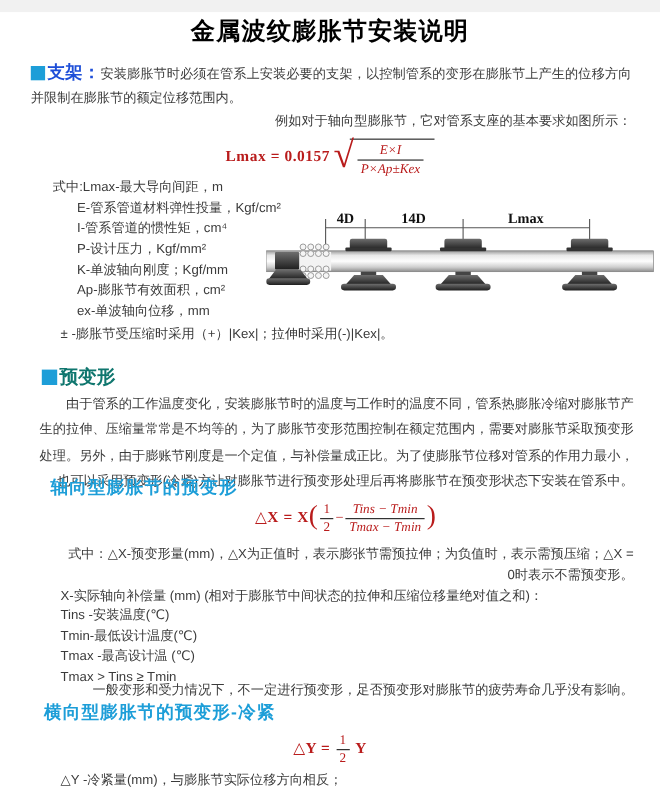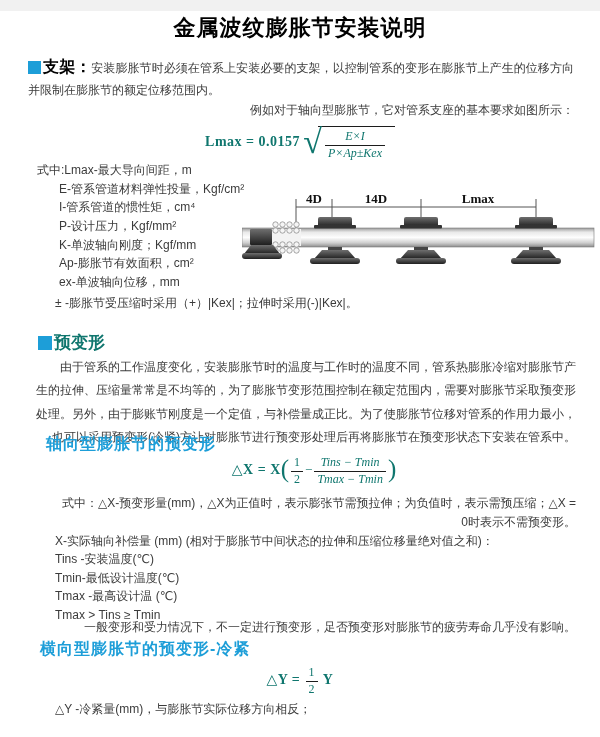--- a/index.html
+++ b/index.html
@@ -7,27 +7,27 @@
        font-family:"Liberation Sans","DejaVu Sans",sans-serif;color:#3b3b3b;}
   .page{position:relative;width:600px;height:737px;background:#ffffff;}
   .topstrip{position:absolute;top:0;left:0;width:600px;height:11px;background:#f1f1f1;}
   .title{position:absolute;top:13px;left:0;width:600px;text-align:center;
          font-size:22px;font-weight:bold;color:#000000;letter-spacing:1px;}
   .blk{position:absolute;font-size:12px;line-height:19px;}
   .justify{text-align:justify;}
   .indent{text-indent:2em;text-align:right;}
   .sq{display:inline-block;width:13px;height:13px;background:#1d9ed8;
       vertical-align:-2px;margin-right:2px;}
-  .seclabel{color:#000000;font-size:16px;font-weight:bold;}
+  .seclabel{color:#1d4ed8;font-size:16px;font-weight:bold;}
   .bighead{color:#0f766e;font-size:17px;font-weight:bold;line-height:17px;}
   .subhead{color:#1d9ed8;font-size:16px;font-weight:bold;letter-spacing:1px;}
   .varline{margin-left:55px;height:18.7px;line-height:18.7px;white-space:nowrap;}
   .varline.first{margin-left:33px;}
   
-  .formula{position:absolute;width:600px;text-align:center;color:#0f766e;
+  .formula{position:absolute;width:600px;text-align:center;color:#b91c1c;
            font-family:"Liberation Serif","DejaVu Serif",serif;font-size:13px;}
   .f-lhs{font-weight:bold;font-size:14px;letter-spacing:0.5px;}
   .sqrt{display:inline-block;font-size:34px;line-height:0.8;vertical-align:middle;
         font-weight:400;margin-right:-4px;position:relative;top:-2px;}
   .radicand{display:inline-block;border-top:1.5px solid #1c1c1c;
             padding:3px 8px 0 5px;vertical-align:middle;}
   .frac{display:inline-block;vertical-align:middle;text-align:center;margin:0 2px;}
   .frac .num{display:block;padding:0 3px 1px 3px;border-bottom:1px solid #1c1c1c;
              font-size:12px;line-height:1.15;}
   .frac .den{display:block;padding:1px 3px 0 3px;font-size:12px;line-height:1.15;}
@@ -48,21 +48,21 @@
 
   <div class="blk justify" style="top:56px;left:28px;width:546px;line-height:22px;"><span class="sq"></span><span class="seclabel">支架：</span><span>安装膨胀节时必须在管系上安装必要的支架，以控制管系的变形在膨胀节上产生的位移方向并限制在膨胀节的额定位移范围内。</span></div>
 
   <div class="blk indent" style="top:101px;left:28px;width:546px;">例如对于轴向型膨胀节，它对管系支座的基本要求如图所示：</div>
 
   <div class="formula" style="top:126px;">
     <span class="f-lhs">Lmax = 0.0157</span>
     <span class="sqrt">√</span><span class="radicand"><span class="frac"><span class="num it">E×I</span><span class="den it">P×Ap±Kex</span></span></span>
   </div>
 
-  <div class="blk" style="top:161px;left:4px;width:420px;">
+  <div class="blk" style="top:161px;left:15px;width:420px;">
     <div class="varline first">式中:Lmax-最大导向间距，m</div>
     <div class="varline">E-管系管道材料弹性投量，Kgf/cm²</div>
     <div class="varline">I-管系管道的惯性矩，cm⁴</div>
     <div class="varline">P-设计压力，Kgf/mm²</div>
     <div class="varline">K-单波轴向刚度；Kgf/mm</div>
     <div class="varline">Ap-膨胀节有效面积，cm²</div>
     <div class="varline">ex-单波轴向位移，mm</div>
   </div>
 
   <div class="blk" style="top:294px;left:55px;width:520px;white-space:nowrap;">± -膨胀节受压缩时采用（+）|Kex|；拉伸时采用(-)|Kex|。</div>

